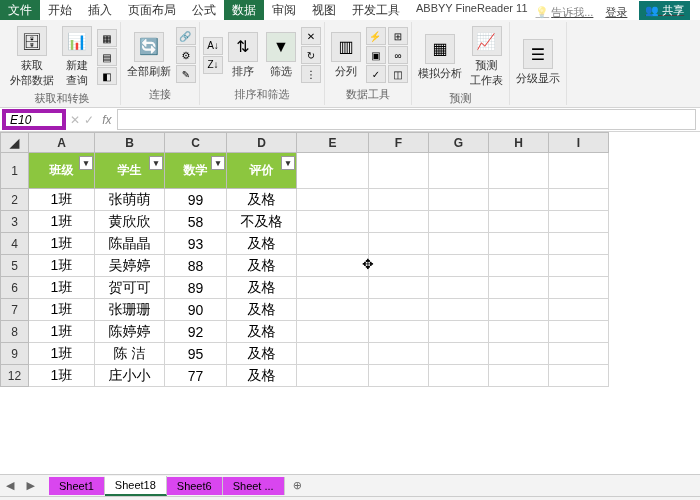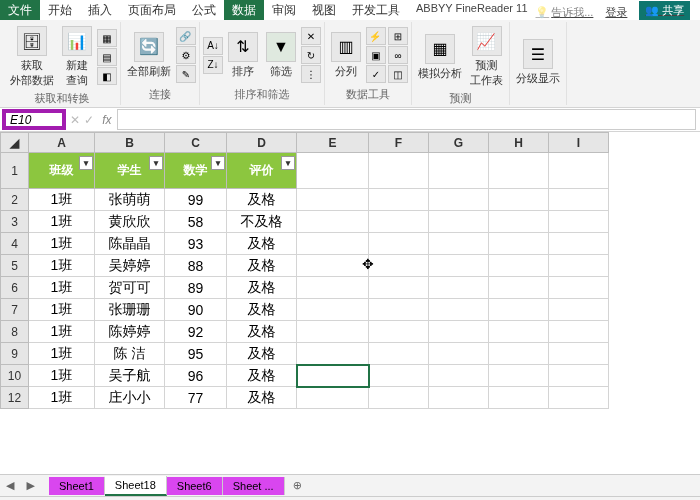--- a/index.html
+++ b/index.html
@@ -300,32 +300,20 @@
           <td class="cell">陈 洁</td>
           <td class="cell">95</td>
           <td class="cell">及格</td>
           <td class="cell"></td>
           <td class="cell"></td>
           <td class="cell"></td>
           <td class="cell"></td>
           <td class="cell"></td>
         </tr>
         <tr>
-          <td class="row-hdr">10</td>
-          <td class="cell">1班</td>
-          <td class="cell">吴子航</td>
-          <td class="cell">96</td>
-          <td class="cell">及格</td>
-          <td class="cell sel"></td>
-          <td class="cell"></td>
-          <td class="cell"></td>
-          <td class="cell"></td>
-          <td class="cell"></td>
-        </tr>
-        <tr>
           <td class="row-hdr">12</td>
           <td class="cell">1班</td>
           <td class="cell">庄小小</td>
           <td class="cell">77</td>
           <td class="cell">及格</td>
           <td class="cell"></td>
           <td class="cell"></td>
           <td class="cell"></td>
           <td class="cell"></td>
           <td class="cell"></td>

